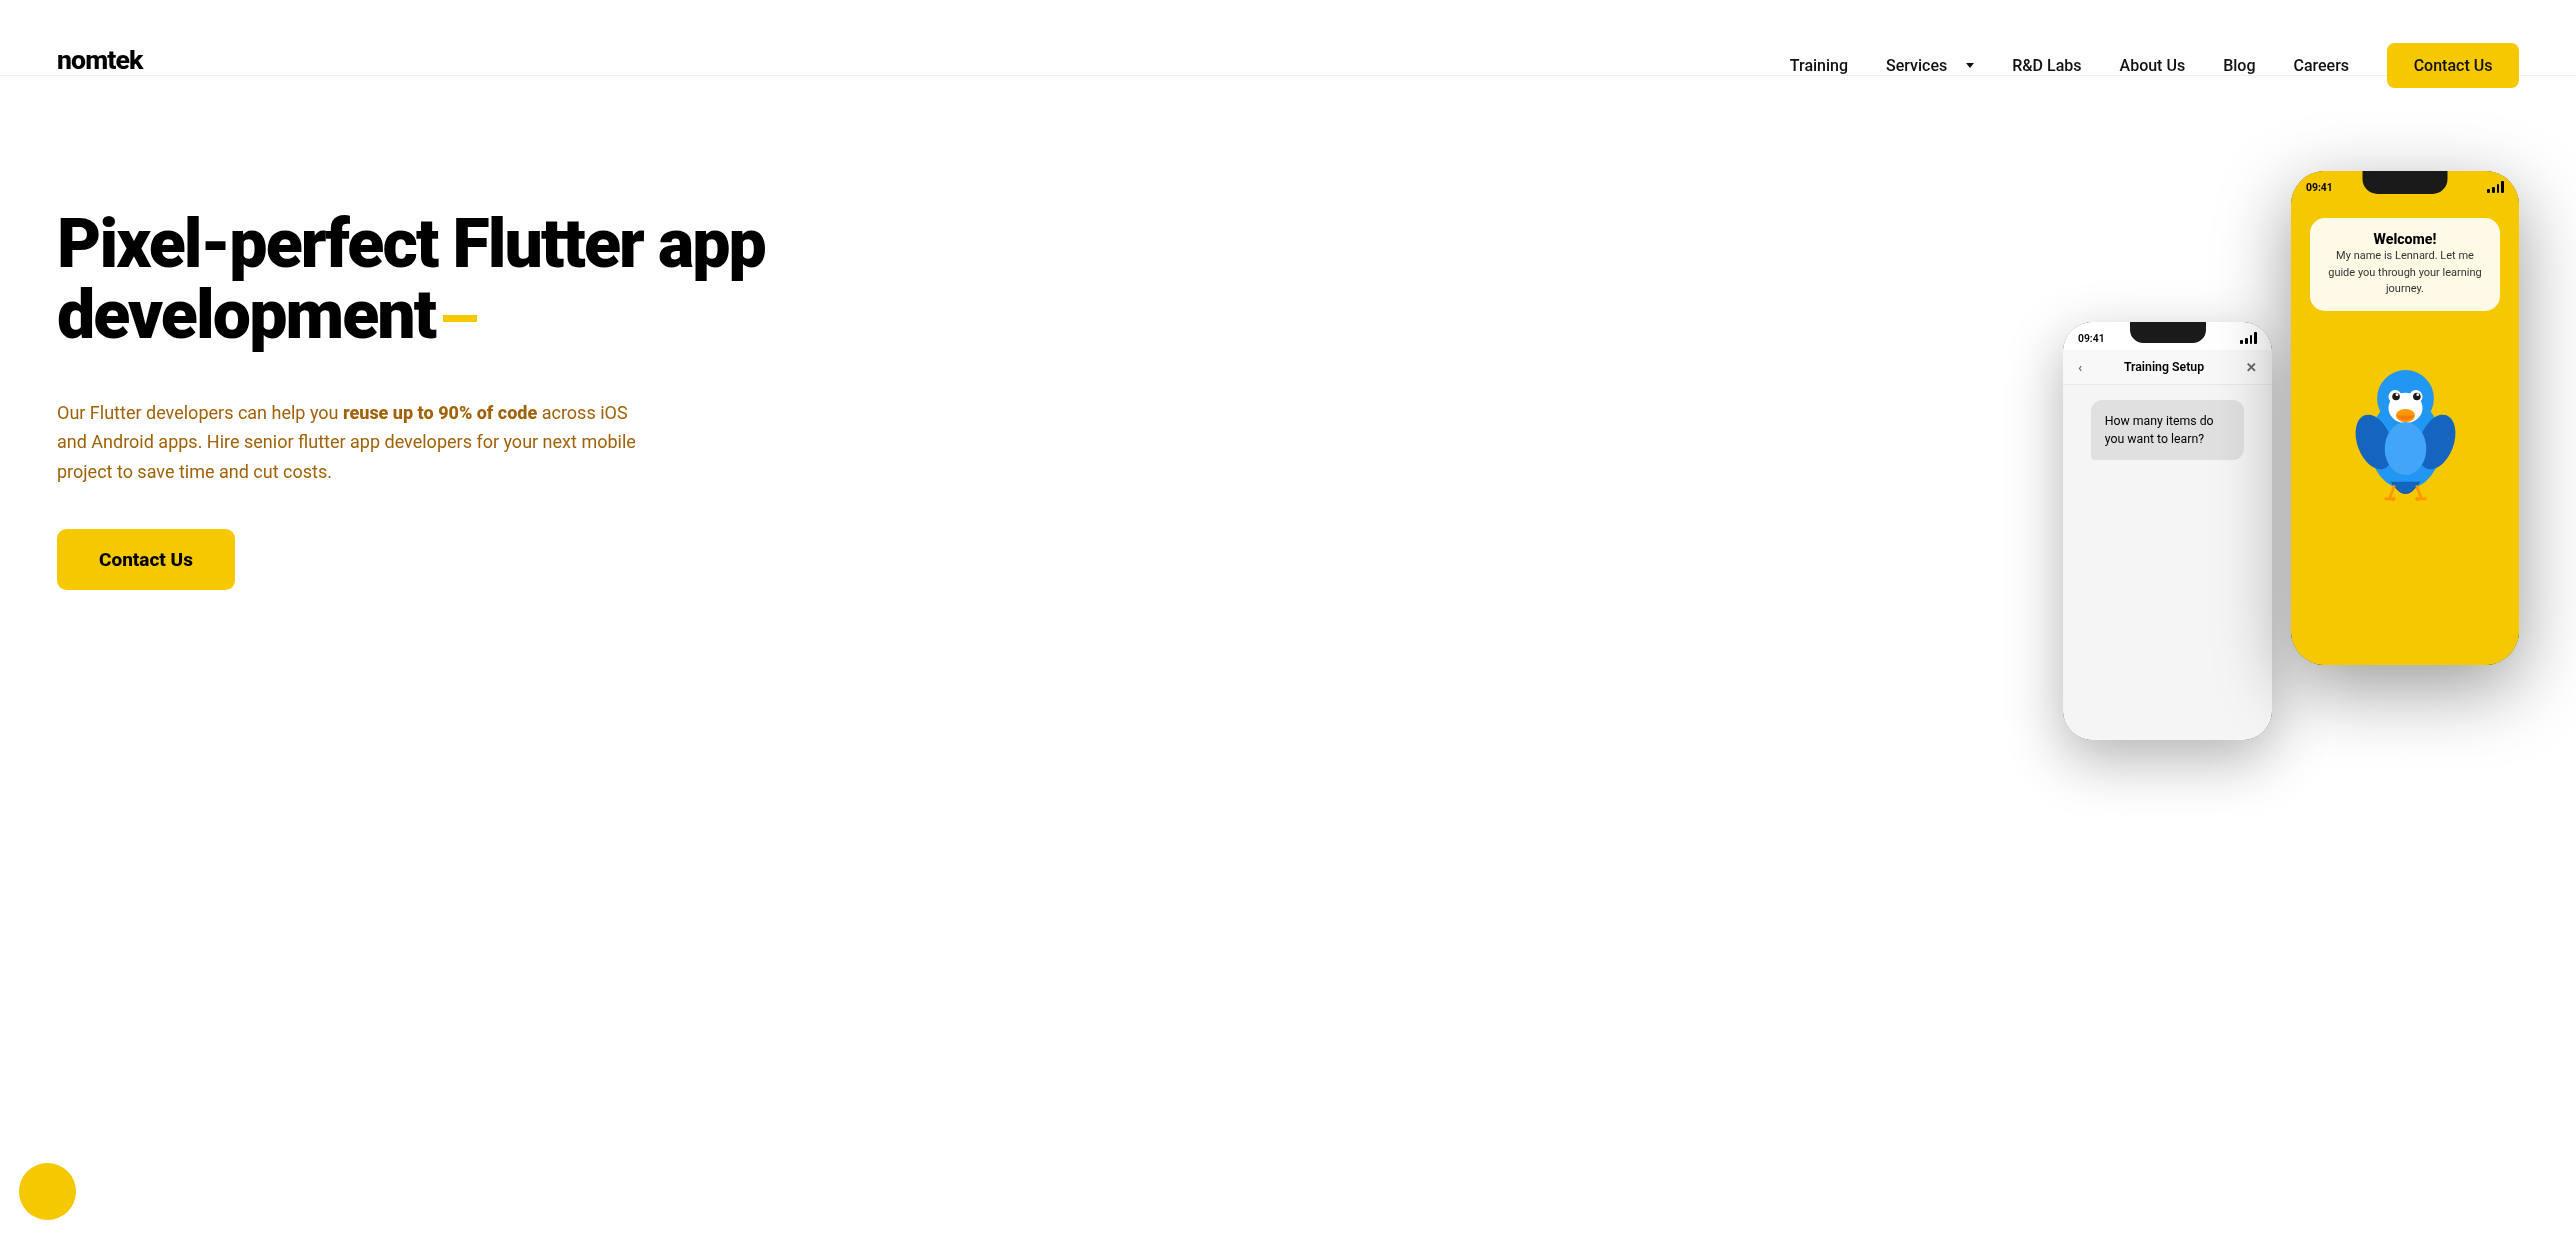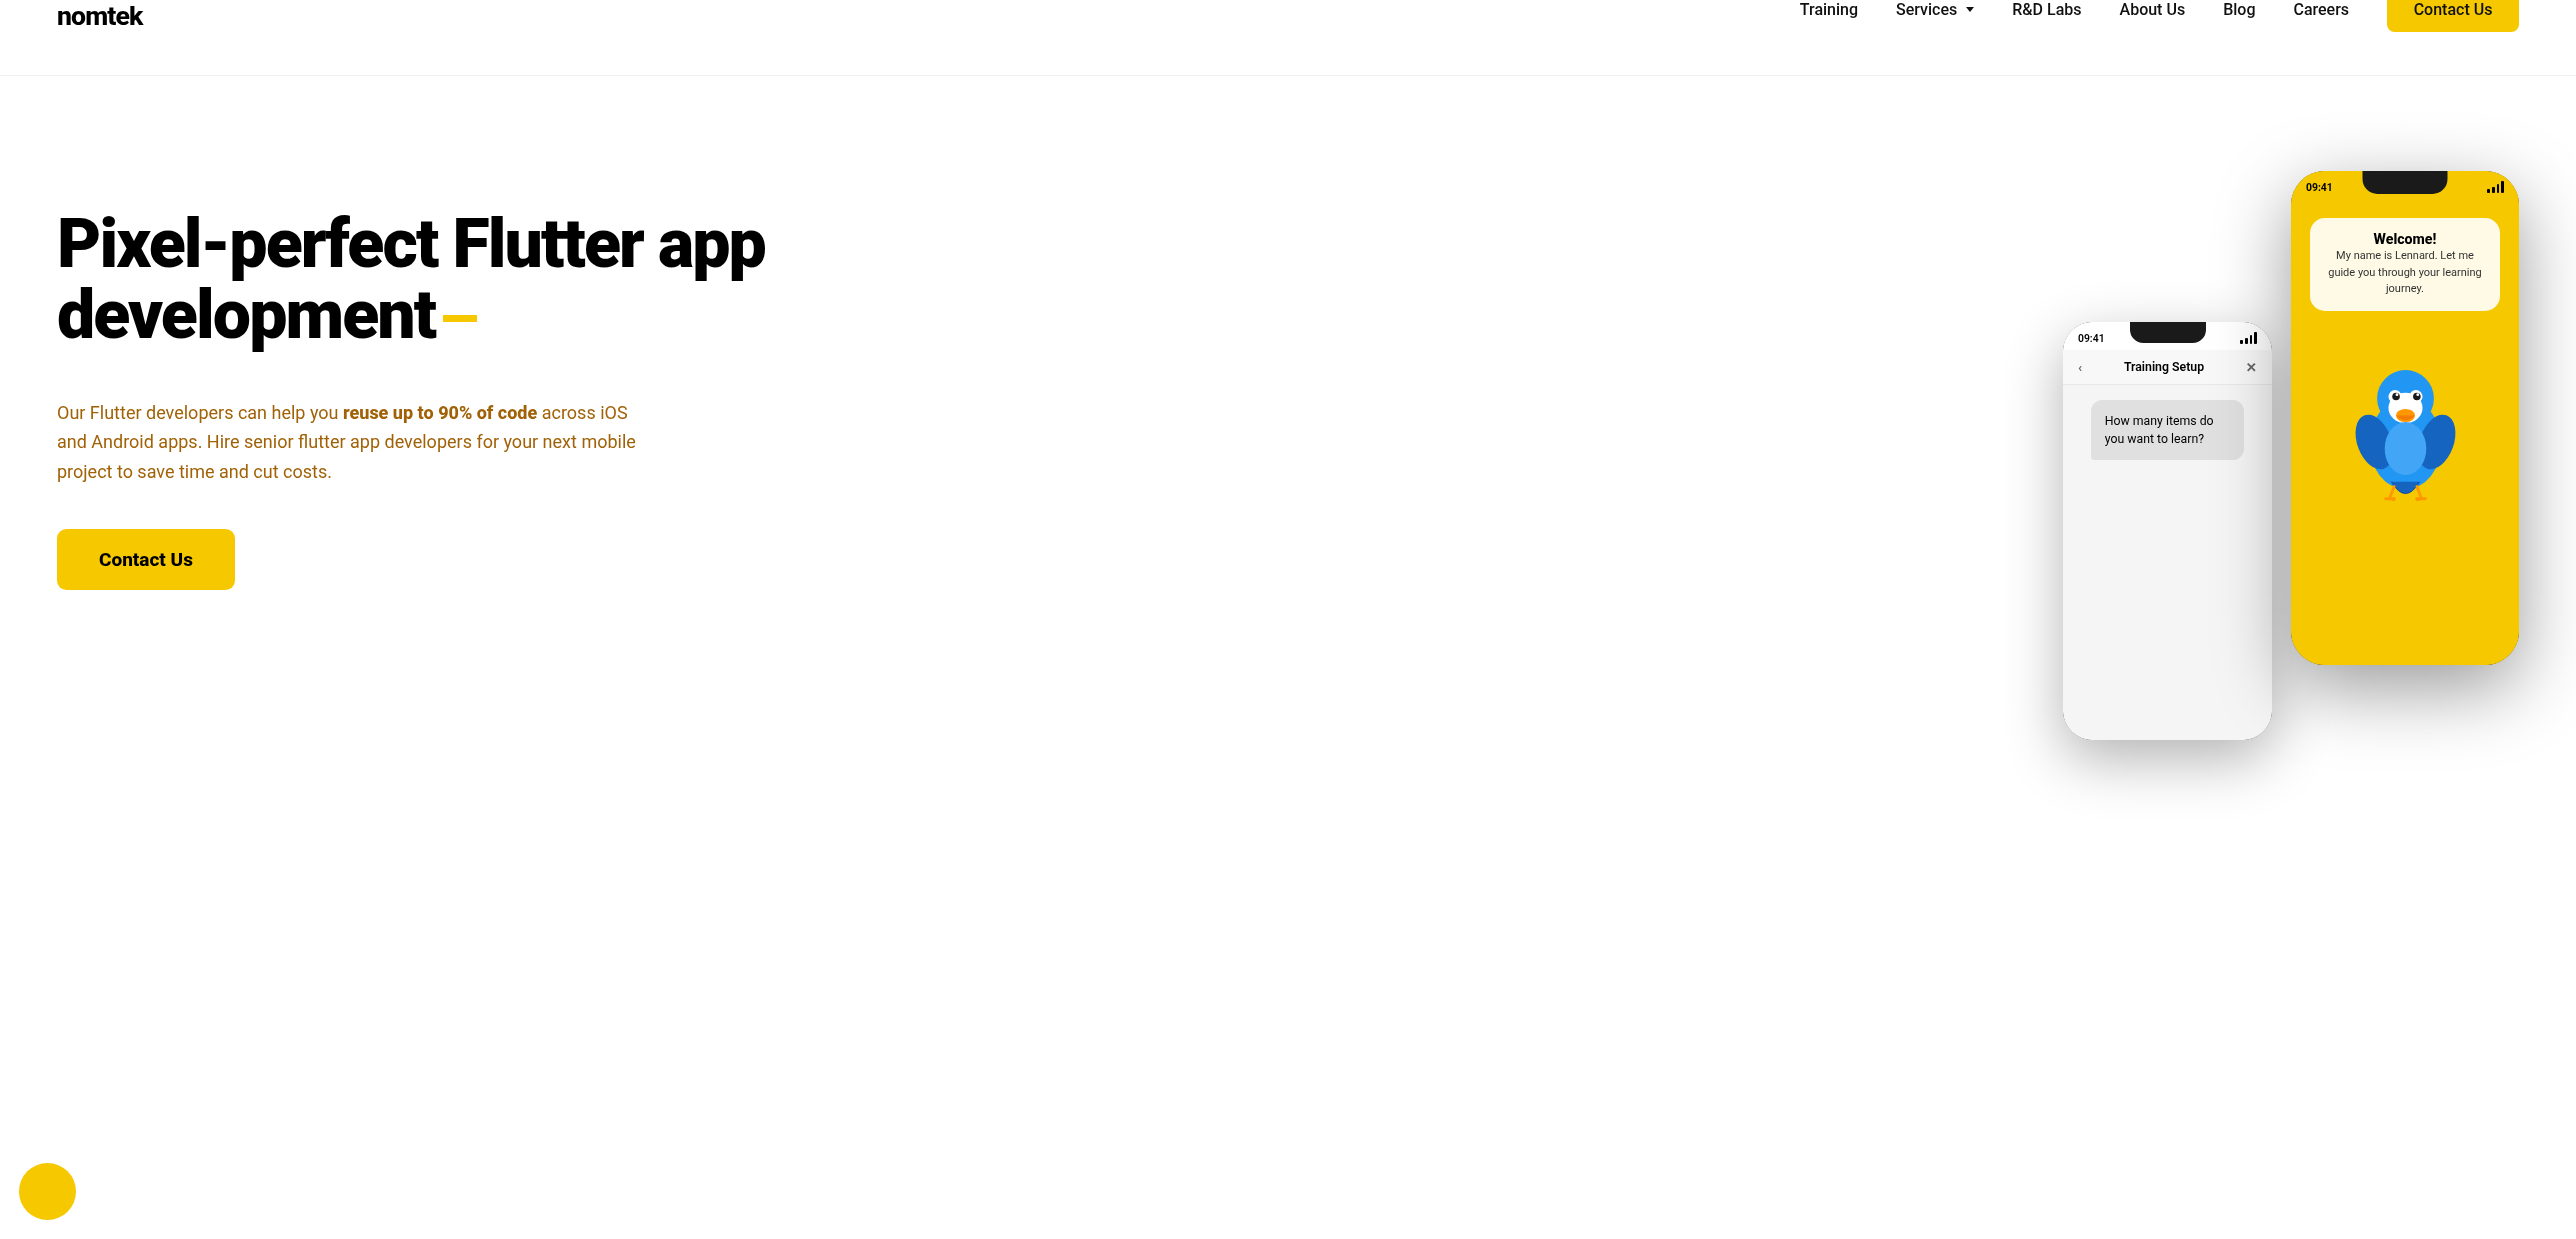--- a/index.html
+++ b/index.html
@@ -11,21 +11,21 @@
     body {
       font-family: -apple-system, BlinkMacSystemFont, 'Segoe UI', Roboto, sans-serif;
       background: #ffffff;
       overflow-x: hidden;
       min-height: 100vh;
     }
 
     
     nav {
       display: flex;
-      align-items: flex-start;
+      align-items: flex-end;
       justify-content: space-between;
       padding: 0 57px;
       height: 76px;
       background: #ffffff;
       border-bottom: 0.9px solid #f0f0f0;
     }
 
     .nav-logo {
       font-size: 26.6px;
       font-weight: 800;
@@ -43,21 +43,21 @@
     .nav-links li a {
       text-decoration: none;
       color: #111111;
       font-size: 16px;
       font-weight: 500;
     }
 
     .nav-links li a.services-link {
       display: flex;
       align-items: center;
-      gap: 9px;
+      gap: 19px;
     }
 
     .chevron-down {
       display: inline-block;
       width: 0;
       height: 0;
       border-left: 4.7px solid transparent;
       border-right: 4.7px solid transparent;
       border-top: 5.7px solid #111111;
     }

